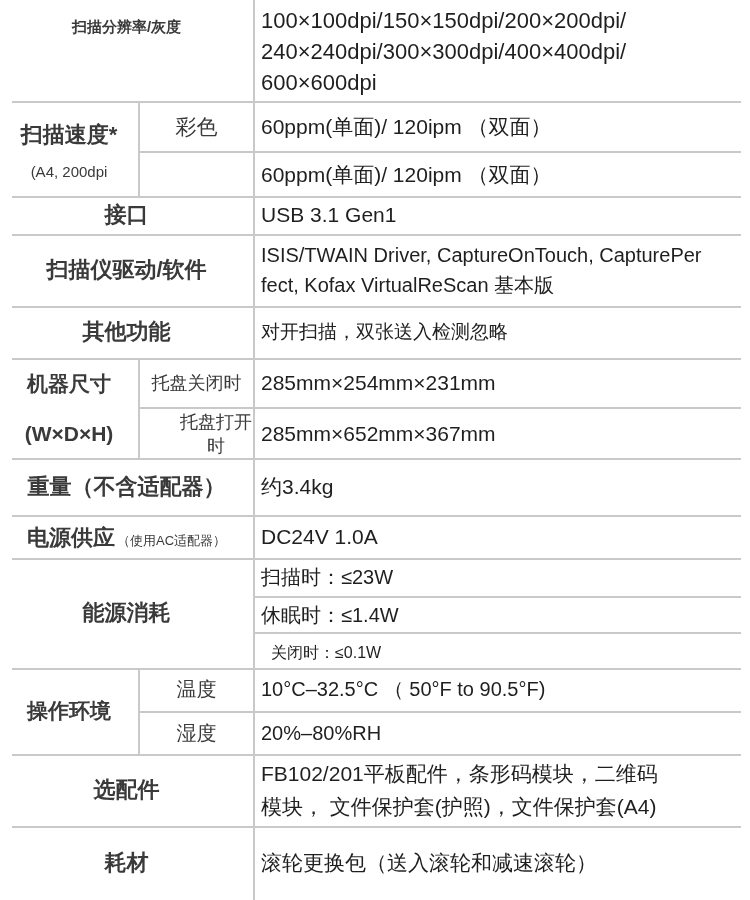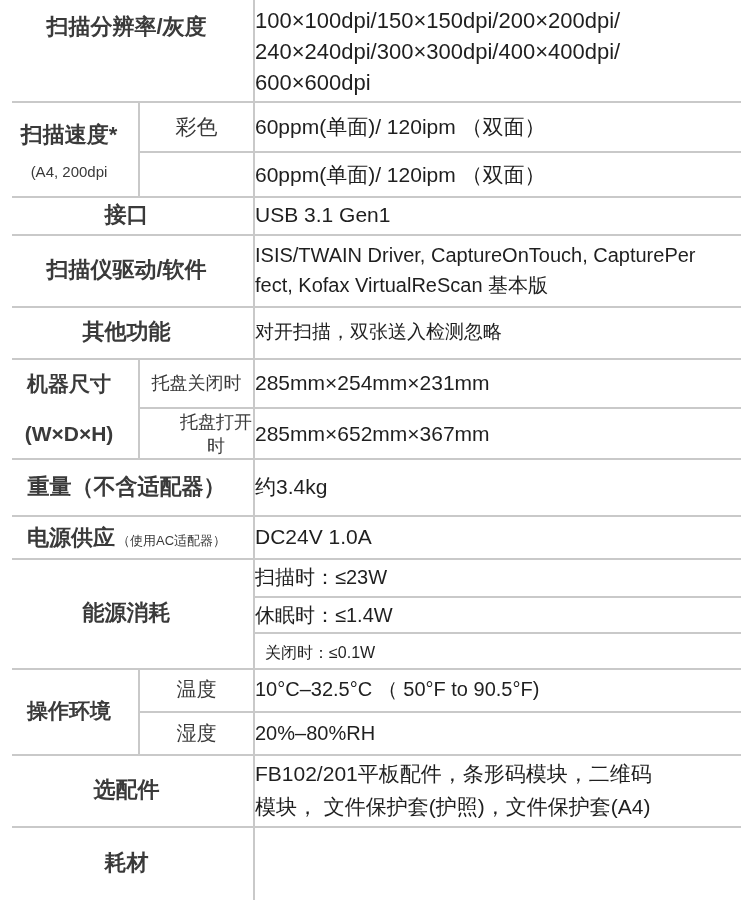--- a/index.html
+++ b/index.html
@@ -11,32 +11,32 @@
     overflow:hidden;
   }
   .cell{position:absolute;display:flex;box-sizing:border-box;}
   .label{
     color:#3a3a3a;font-weight:600;
     align-items:center;justify-content:center;text-align:center;
   }
   .value{
     color:#1f1f1f;font-weight:400;
     align-items:center;justify-content:flex-start;text-align:left;
-    white-space:pre-line;
+    padding-left:6px;white-space:pre-line;
   }
   .hline{position:absolute;height:2px;background:#c9c9c9;}
   .vline{position:absolute;width:2px;background:#c9c9c9;}
   .small{font-weight:500;}
 </style>
 </head>
 <body>
 
 <div id="spec-table">
 
-  <div class="cell label" style="left:0;top:0;width:253px;height:84px;align-items:flex-start;padding-top:12px;font-size:22px;">扫描分辨率/灰度</div>
+  <div class="cell label" style="left:0;top:0;width:253px;height:84px;align-items:flex-start;padding-top:18px;font-size:15px;">扫描分辨率/灰度</div>
   <div class="cell value" style="left:255px;top:0;width:495px;height:102px;align-items:flex-start;padding-top:5px;font-size:22px;line-height:31px;">100×100dpi/150×150dpi/200×200dpi/
 240×240dpi/300×300dpi/400×400dpi/
  600×600dpi</div>
 
   <div class="cell label" style="left:0;top:103px;width:138px;height:93px;flex-direction:column;justify-content:center;">
     <div style="font-size:22px;">扫描速度*</div>
     <div class="small" style="font-size:15px;margin-top:13px;text-align:right;">(A4, 200dpi</div>
   </div>
   <div class="cell label" style="left:140px;top:103px;width:113px;height:48px;font-size:21px;font-weight:400;">彩色</div>
   <div class="cell value" style="left:255px;top:103px;width:495px;height:48px;font-size:21px;">60ppm(单面)/ 120ipm （双面）</div>
@@ -80,20 +80,21 @@
   <div class="cell label" style="left:140px;top:668px;width:113px;height:43px;font-size:20px;font-weight:500;">温度</div>
   <div class="cell value" style="left:255px;top:668px;width:495px;height:43px;font-size:20px;">10°C–32.5°C （ 50°F to 90.5°F)</div>
   <div class="cell label" style="left:140px;top:713px;width:113px;height:41px;font-size:20px;font-weight:500;">湿度</div>
   <div class="cell value" style="left:255px;top:713px;width:495px;height:41px;font-size:20px;">20%–80%RH</div>
 
   <div class="cell label" style="left:0;top:754px;width:253px;height:72px;font-size:22px;">选配件</div>
   <div class="cell value" style="left:255px;top:754px;width:495px;height:72px;font-size:21px;line-height:33px;">FB102/201平板配件，条形码模块，二维码
 模块， 文件保护套(护照)，文件保护套(A4)</div>
 
   <div class="cell label" style="left:0;top:826px;width:253px;height:74px;font-size:22px;">耗材</div>
+  <div class="cell value" style="left:255px;top:826px;width:495px;height:74px;font-size:21px;">滚轮更换包（送入滚轮和减速滚轮）</div>
 
   <div class="vline" style="left:253px;top:0;height:900px;"></div>
   <div class="vline" style="left:138px;top:103px;height:93px;"></div>
   <div class="vline" style="left:138px;top:358px;height:100px;"></div>
   <div class="vline" style="left:138px;top:668px;height:86px;"></div>
 
   <div class="hline" style="left:12px;top:101px;width:729px;"></div>
   <div class="hline" style="left:138px;top:151px;width:603px;"></div>
   <div class="hline" style="left:12px;top:196px;width:729px;"></div>
   <div class="hline" style="left:12px;top:234px;width:729px;"></div>

